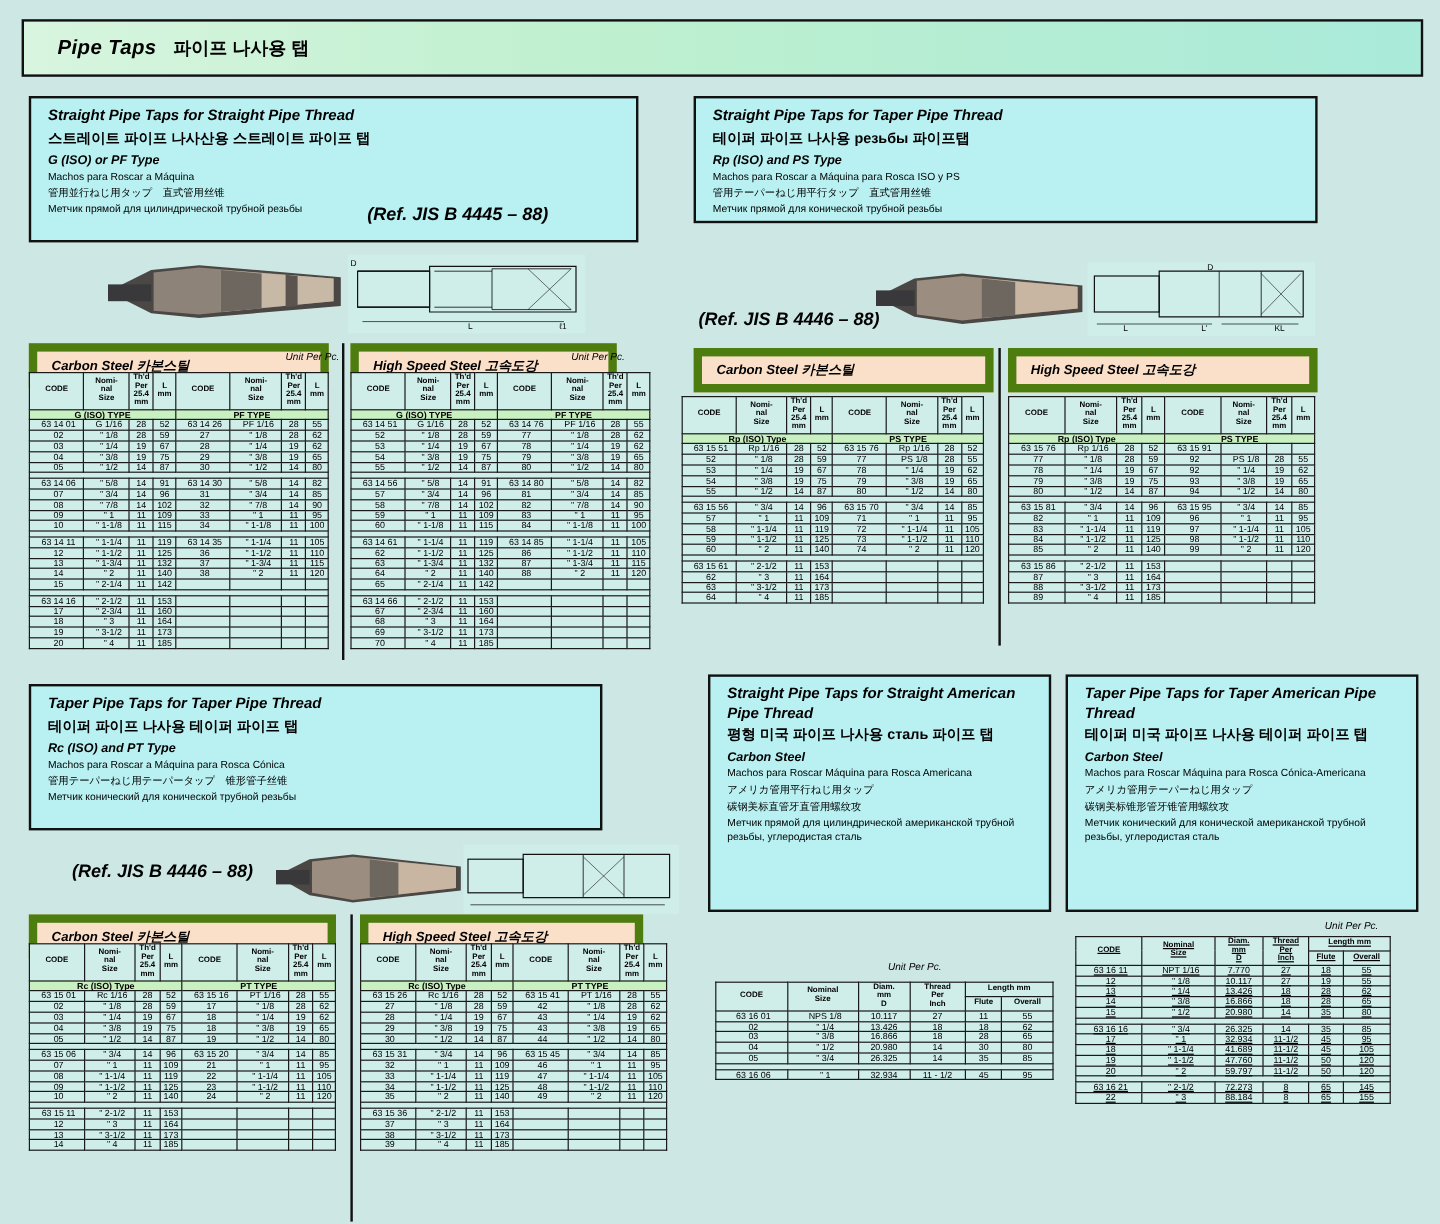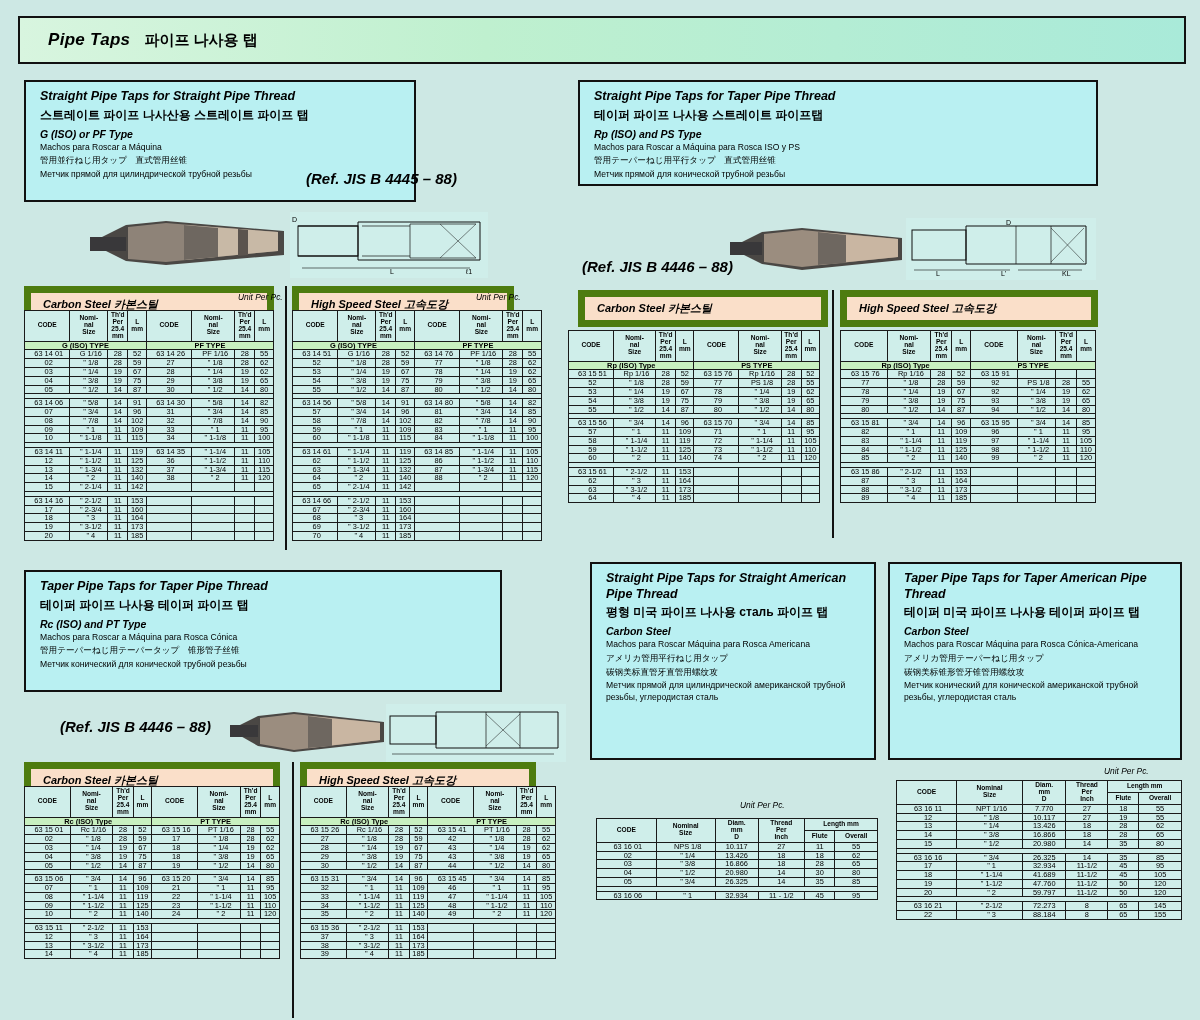--- a/index.html
+++ b/index.html
@@ -47,33 +47,33 @@
 </head>
 <body>
 
 <div class="page">
 
   <div class="title-bar">
     <span class="t1">Pipe Taps</span>
     <span class="t2">파이프 나사용 탭</span>
   </div>
 
-  <div class="hbox" style="left:24px;top:80px;width:392px;height:122px;">
+  <div class="hbox" style="left:24px;top:80px;width:508px;height:122px;">
     <div class="en">Straight Pipe Taps for Straight Pipe Thread</div>
     <div class="kr">스트레이트 파이프 나사산용 스트레이트 파이프 탭</div>
     <div class="sub">G (ISO) or PF Type</div>
     <div class="sm">Machos para Roscar a Máquina</div>
     <div class="sm">管用並行ねじ用タップ　直式管用丝锥</div>
     <div class="sm">Метчик прямой для цилиндрической трубной резьбы</div>
   </div>
   <div class="ref-abs" style="left:306px;top:170px;">(Ref. JIS B 4445 – 88)</div>
 
   <div class="hbox" style="left:578px;top:80px;width:520px;height:106px;">
     <div class="en">Straight Pipe Taps for Taper Pipe Thread</div>
-    <div class="kr">테이퍼 파이프 나사용 스트레이트 파이프탭</div>
+    <div class="kr">테이퍼 파이프 나사용 резьбы 파이프탭</div>
     <div class="sub">Rp (ISO) and PS Type</div>
     <div class="sm">Machos para Roscar a Máquina para Rosca ISO y PS</div>
     <div class="sm">管用テーパーねじ用平行タップ　直式管用丝锥</div>
     <div class="sm">Метчик прямой для конической трубной резьбы</div>
   </div>
   <div class="ref-abs" style="left:582px;top:258px;">(Ref. JIS B 4446 – 88)</div>
 
   <svg style="position:absolute;left:88px;top:215px;" width="200" height="60">
     <polygon points="2,28 38,10 78,6 196,16 196,40 78,50 38,46" fill="#4a4744"></polygon>
     <polygon points="40,12 78,8 190,17 190,36 78,47 40,44" fill="#8e8378"></polygon>
@@ -1350,21 +1350,21 @@
         <tr>
           <td class="code">63 16 06</td>
           <td class="nom">" 1</td>
           <td>32.934</td>
           <td>11 - 1/2</td>
           <td>45</td>
           <td>95</td>
         </tr>
       </tbody>
     </table>
-  <table class="t" id="tbl-npt" style="left:896px;top:780px;width:286px;">
+  <table class="t" id="tbl-npt" style="left:896px;top:780px;width:263px;text-decoration:underline;">
       <tbody>
         <tr>
           <th rowspan="2">CODE</th>
           <th rowspan="2">Nominal<br>Size</th>
           <th rowspan="2">Diam.<br>mm<br>D</th>
           <th rowspan="2">Thread<br>Per<br>Inch</th>
           <th colspan="2">Length mm</th>
         </tr>
         <tr class="hdr2">
           <th>Flute</th>

